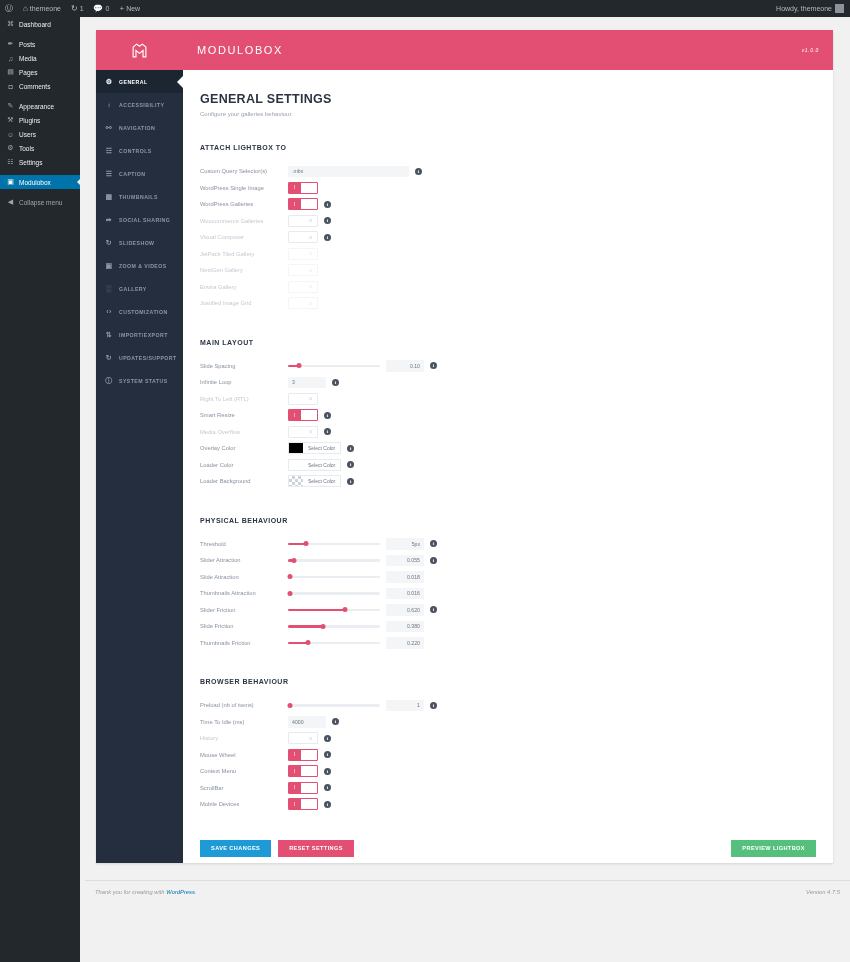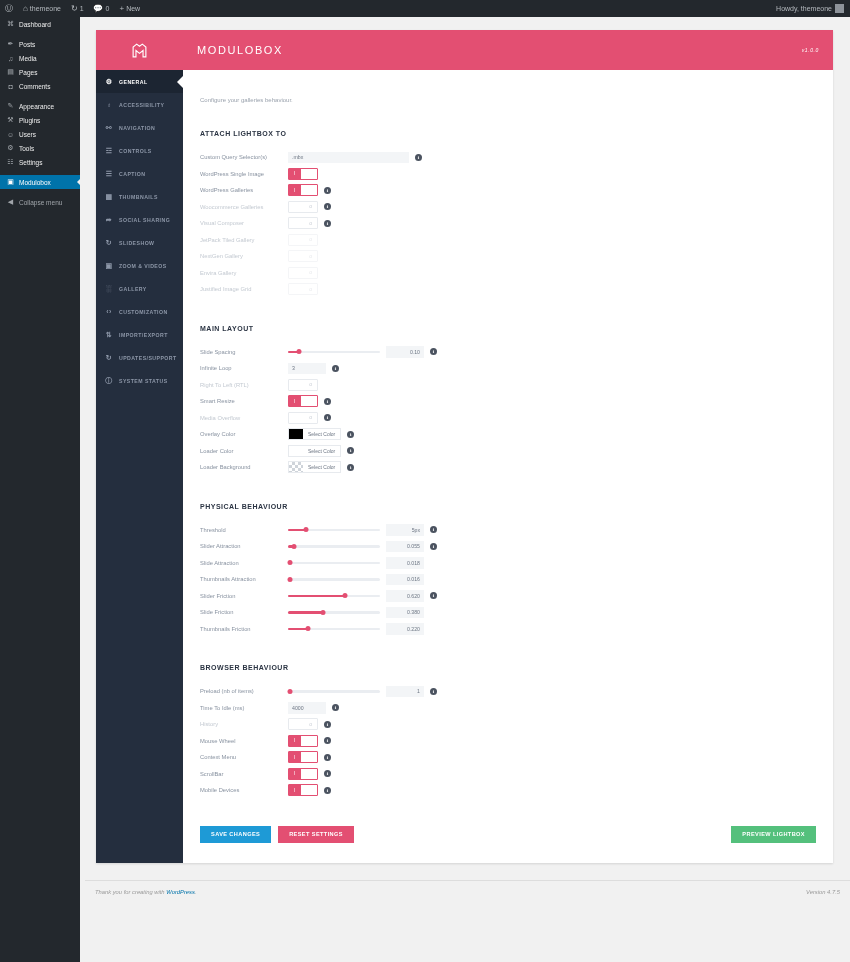--- a/index.html
+++ b/index.html
@@ -336,20 +336,21 @@
       </div>
   </div>
 
   <div class="panel-main">
     <div class="panel-header">
       <div class="panel-title">MODULOBOX</div>
       <div class="panel-version">v1.0.0</div>
     </div>
 
     <div class="content">
+      <div class="page-title">GENERAL SETTINGS</div>
       <div class="page-sub">Configure your galleries behaviour.</div>
 
       <div class="section">
         <div class="section-title">ATTACH LIGHTBOX TO</div>
 
         <div class="row">
           <div class="row-label">Custom Query Selector(s)</div>
           <div class="ctrl">
             <input class="txt-input" value=".mbx" style="">
             <span class="info">i</span>

